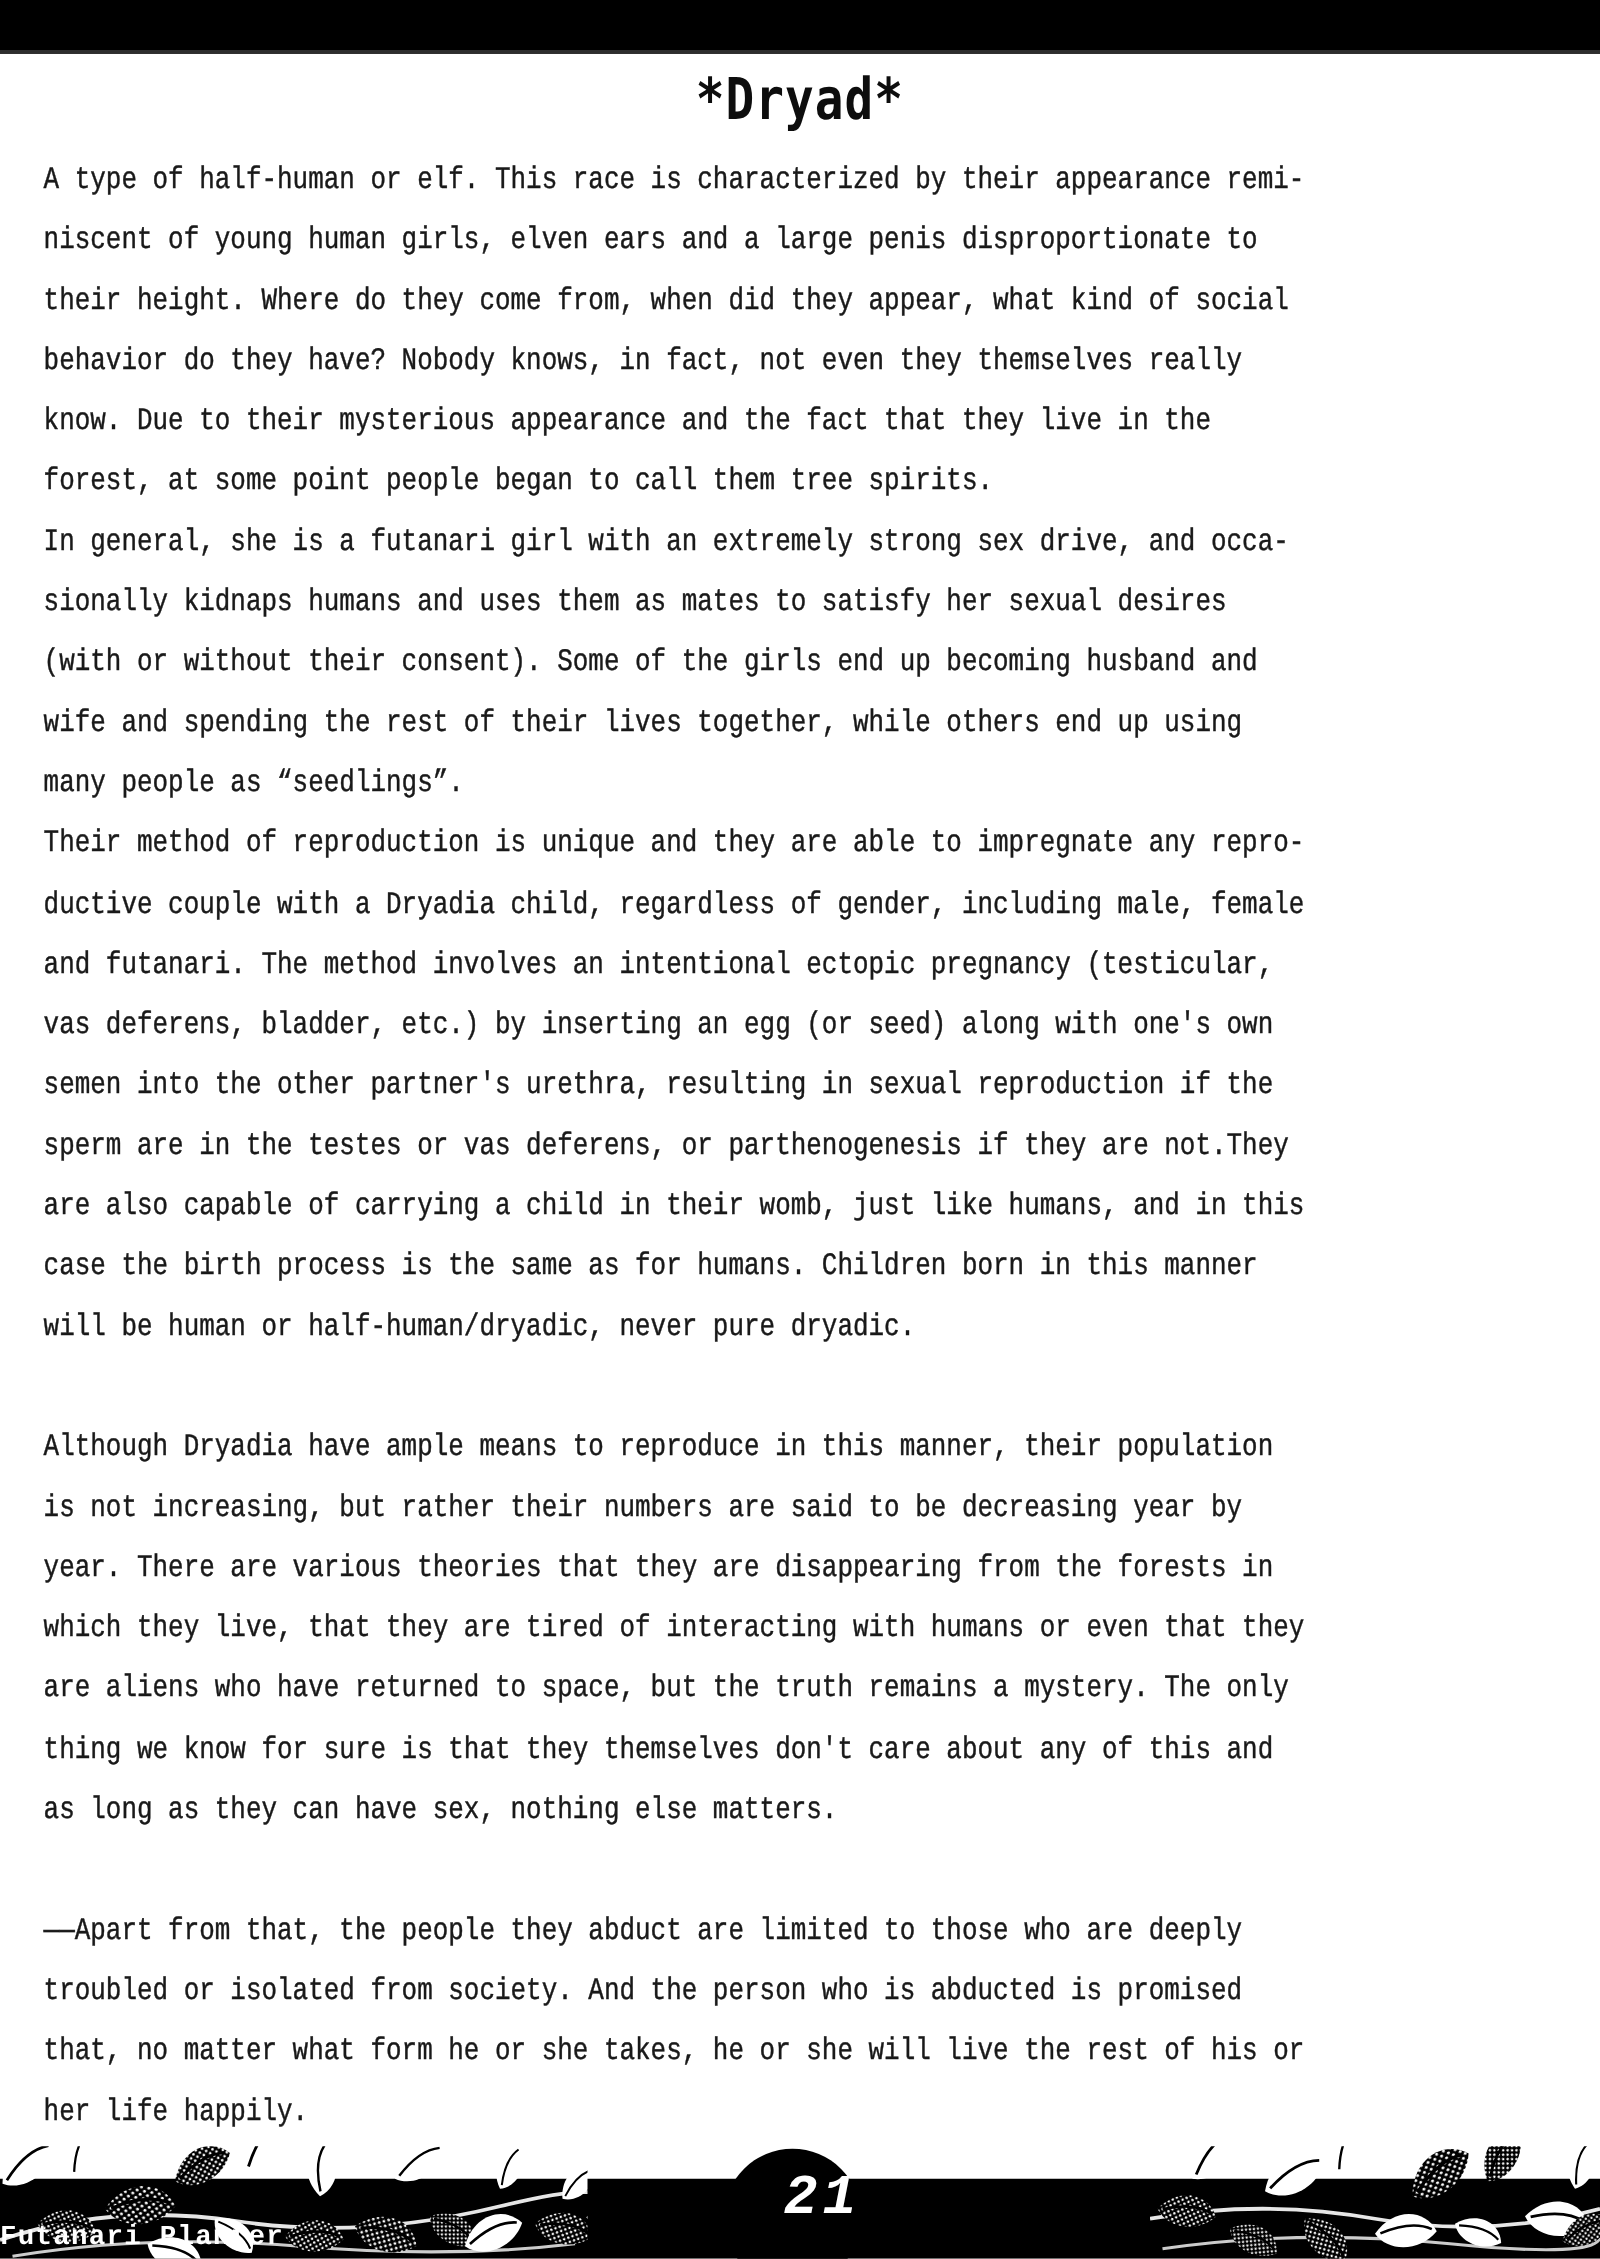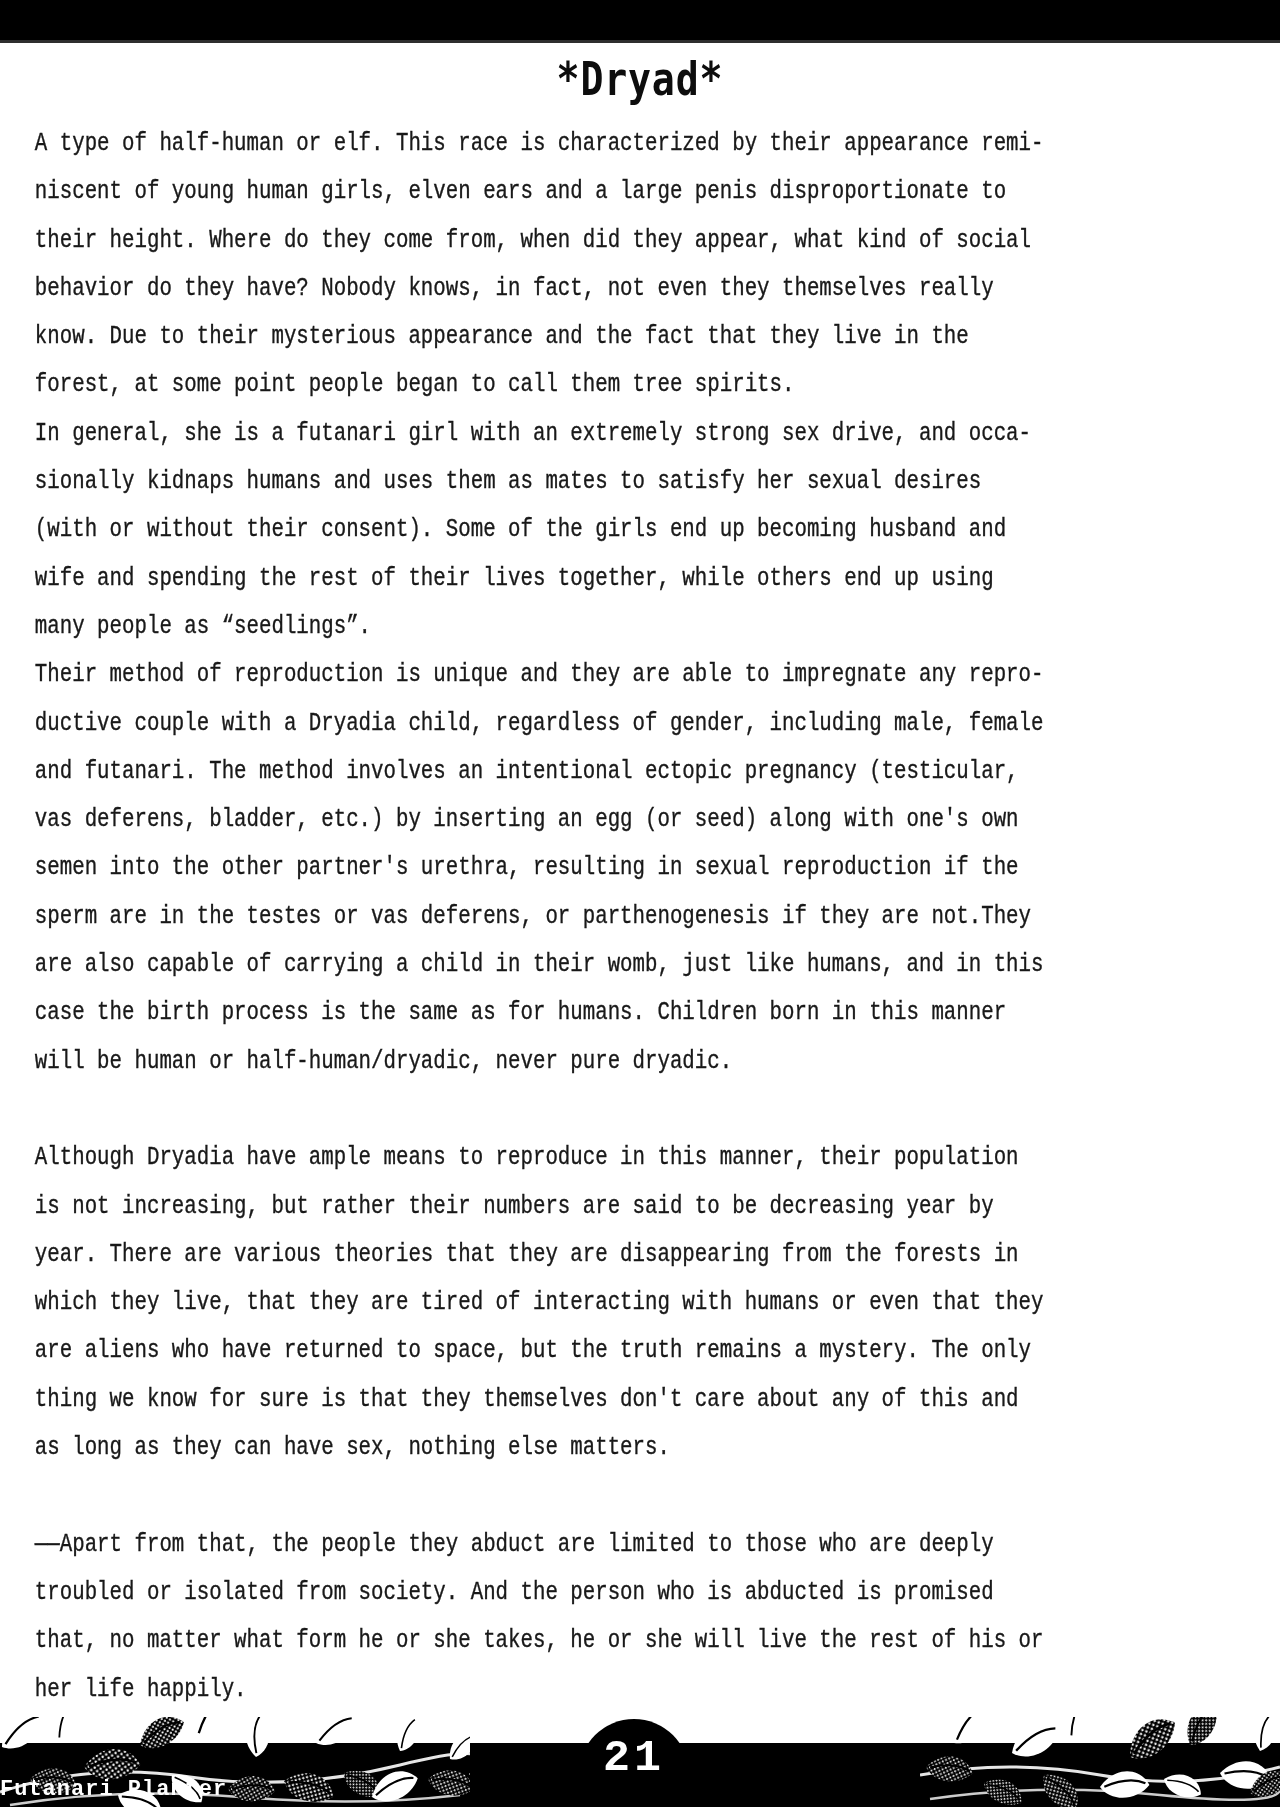--- a/index.html
+++ b/index.html
@@ -30,23 +30,23 @@
   .paragraph.gap{margin-top:48.3px;}
   .line{white-space:pre;}
   .bottom-band{
     position:absolute;left:0;bottom:0;width:1280px;height:64px;background:#000;
   }
   .page-bump{
     position:absolute;left:579px;top:1719px;width:110px;height:110px;
     border-radius:50%;background:#000;
   }
   .page-number{
-    position:absolute;left:579px;top:1733px;width:110px;text-align:center;
+    position:absolute;left:579px;top:1733px;width:110px;text-align:right;
     color:#fff;font-weight:bold;font-size:45px;letter-spacing:4px;
-    font-family:"Liberation Mono",monospace;z-index:4;
+    font-family:"Liberation Mono",monospace;z-index:4;font-style:italic;
   }
   .series-title{
     position:absolute;left:0;bottom:5px;width:1019px;
     color:#fff;font-weight:bold;font-size:22px;letter-spacing:1px;
     font-family:"Liberation Mono",monospace;z-index:4;
   }
   .floral{position:absolute;bottom:0;z-index:3;}
   .floral.left{left:0;}
   .floral.right{right:0;}
 </style>

